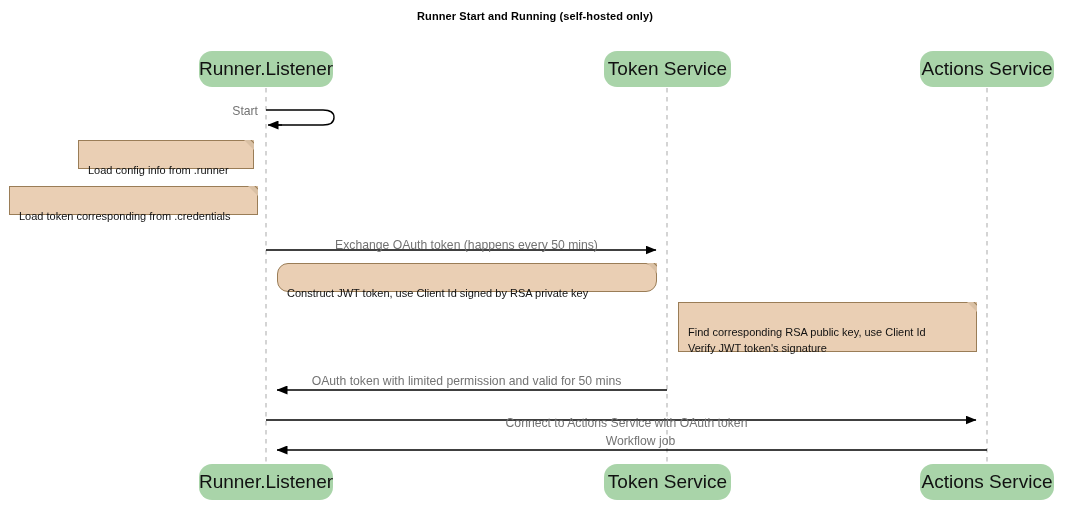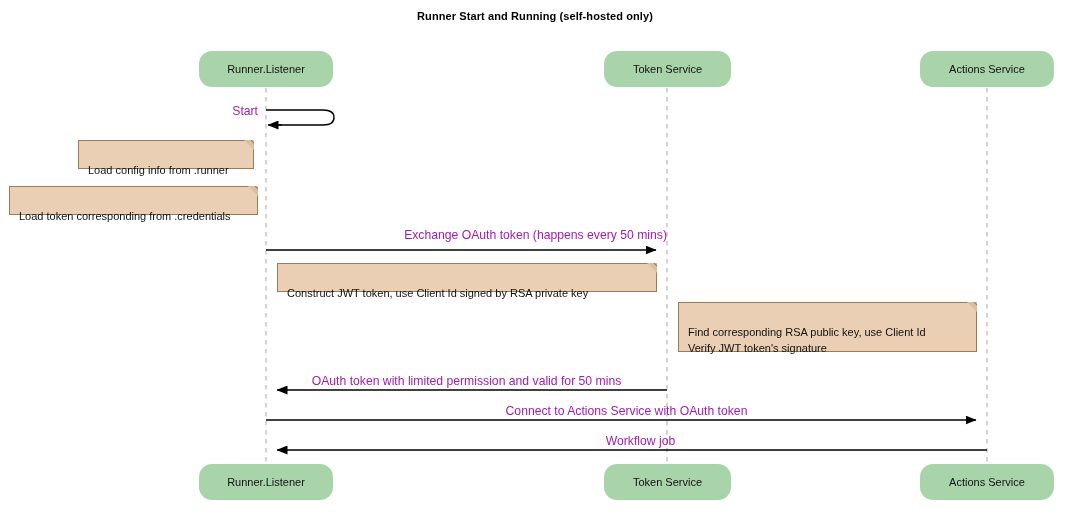--- a/index.html
+++ b/index.html
@@ -35,21 +35,21 @@
     font-weight: bold;
     color: #000000;
     letter-spacing: 0.1px;
   }
   .participant {
     position: absolute;
     box-sizing: border-box;
     border-radius: 13px;
     background: #a9d4a9;
     color: #111111;
-    font-size: 11px;
+    font-size: 19px;
     display: flex;
     align-items: center;
     justify-content: center;
     height: 36px;
     white-space: nowrap;
   }
   .note {
     position: absolute;
     box-sizing: border-box;
     background: #eacfb4;
@@ -84,21 +84,21 @@
     top: -3px;
     width: 17px;
     height: 1px;
     background: #9a7d57;
     transform: rotate(45deg);
     transform-origin: center;
   }
   .msg-label {
     position: absolute;
     font-size: 12.2px;
-    color: #a21caf;
+    color: #737373;
     white-space: nowrap;
     text-align: center;
   }
   .msg-label.right-align {
     text-align: right;
   }
 </style>
 </head>
 <body>
 
@@ -160,46 +160,46 @@
   <div class="participant" style="left:604px; top:464px; width:127px;">
     <span>Token Service</span>
   </div>
   <div class="participant" style="left:920px; top:464px; width:134px;">
     <span>Actions Service</span>
   </div>
 
   <div class="msg-label right-align" style="left:178px; top:104px; width:80px;">
     <span>Start</span>
   </div>
-  <div class="msg-label" style="left:266px; top:228px; width:401px;text-align:right;">
+  <div class="msg-label" style="left:266px; top:238px; width:401px;">
     <span>Exchange OAuth token (happens every 50 mins)</span>
   </div>
   <div class="msg-label" style="left:266px; top:374px; width:401px;">
     <span>OAuth token with limited permission and valid for 50 mins</span>
   </div>
-  <div class="msg-label" style="left:266px; top:404px; width:721px;">
+  <div class="msg-label" style="left:266px; top:416px; width:721px;">
     <span>Connect to Actions Service with OAuth token</span>
   </div>
   <div class="msg-label" style="left:280px; top:434px; width:721px;">
     <span>Workflow job</span>
   </div>
 
   <div class="note" style="left:78px; top:140px; width:176px; height:29px;">
     <span>Load config info from .runner</span>
     <span class="note-fold"></span>
     <span class="note-fold-edge"></span>
   </div>
 
   <div class="note" style="left:9px; top:186px; width:249px; height:29px;">
     <span>Load token corresponding from .credentials</span>
     <span class="note-fold"></span>
     <span class="note-fold-edge"></span>
   </div>
 
-  <div class="note" style="left:277px; top:263px; width:380px; height:29px;">
+  <div class="note" style="left:277px; top:263px; width:380px; height:29px;border-radius:11px;">
     <span>Construct JWT token, use Client Id signed by RSA private key</span>
     <span class="note-fold"></span>
     <span class="note-fold-edge"></span>
   </div>
 
   <div class="note" style="left:678px; top:302px; width:299px; height:50px;">
     <span>Find corresponding RSA public key, use Client Id
 Verify JWT token's signature</span>
     <span class="note-fold"></span>
     <span class="note-fold-edge"></span>

